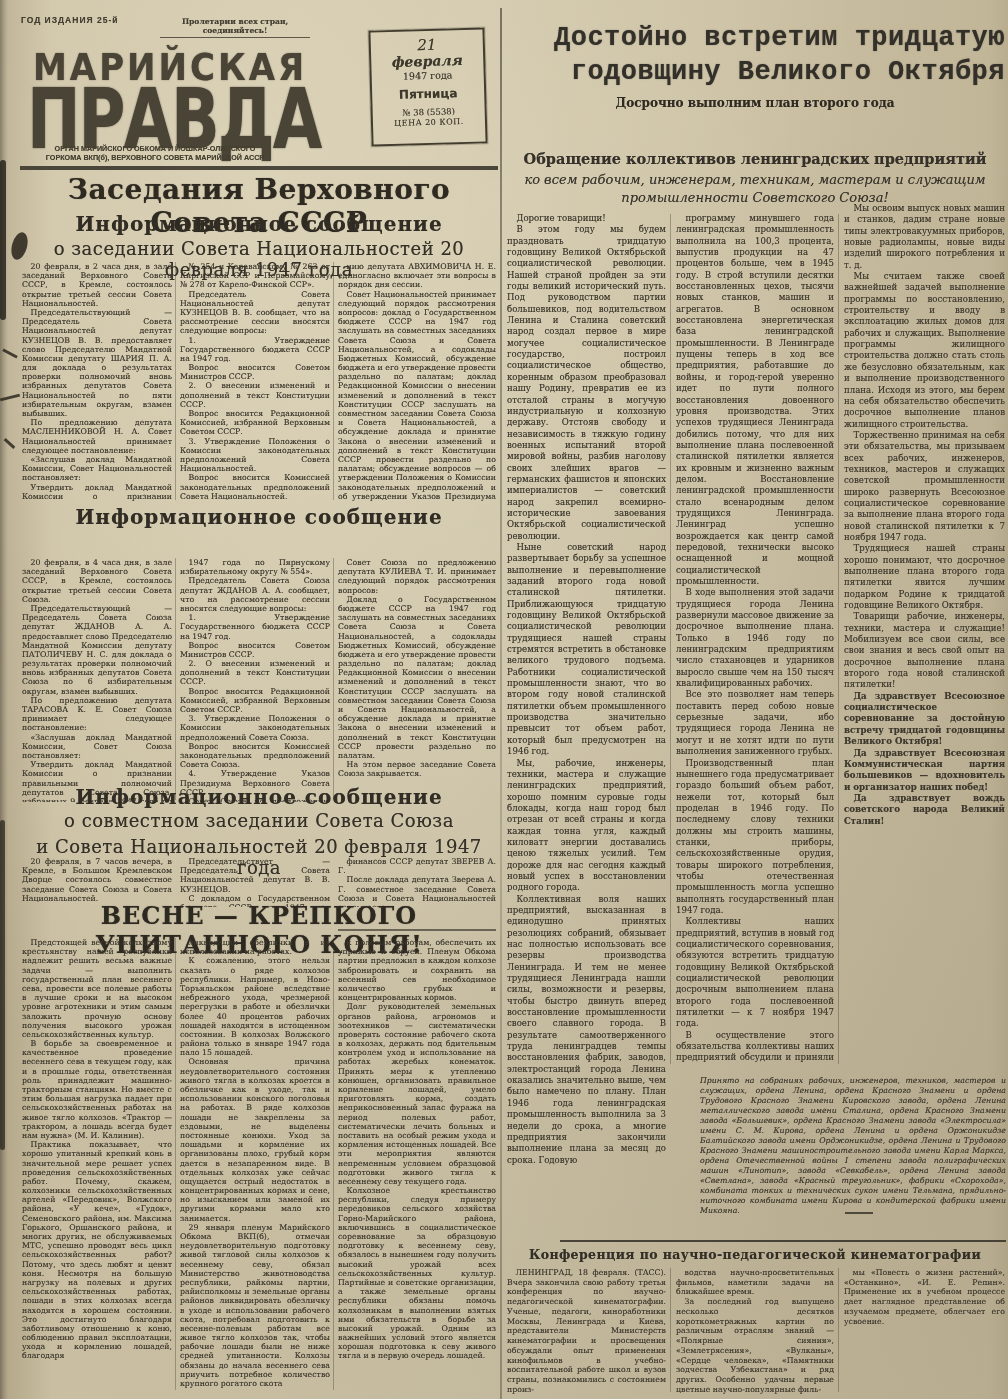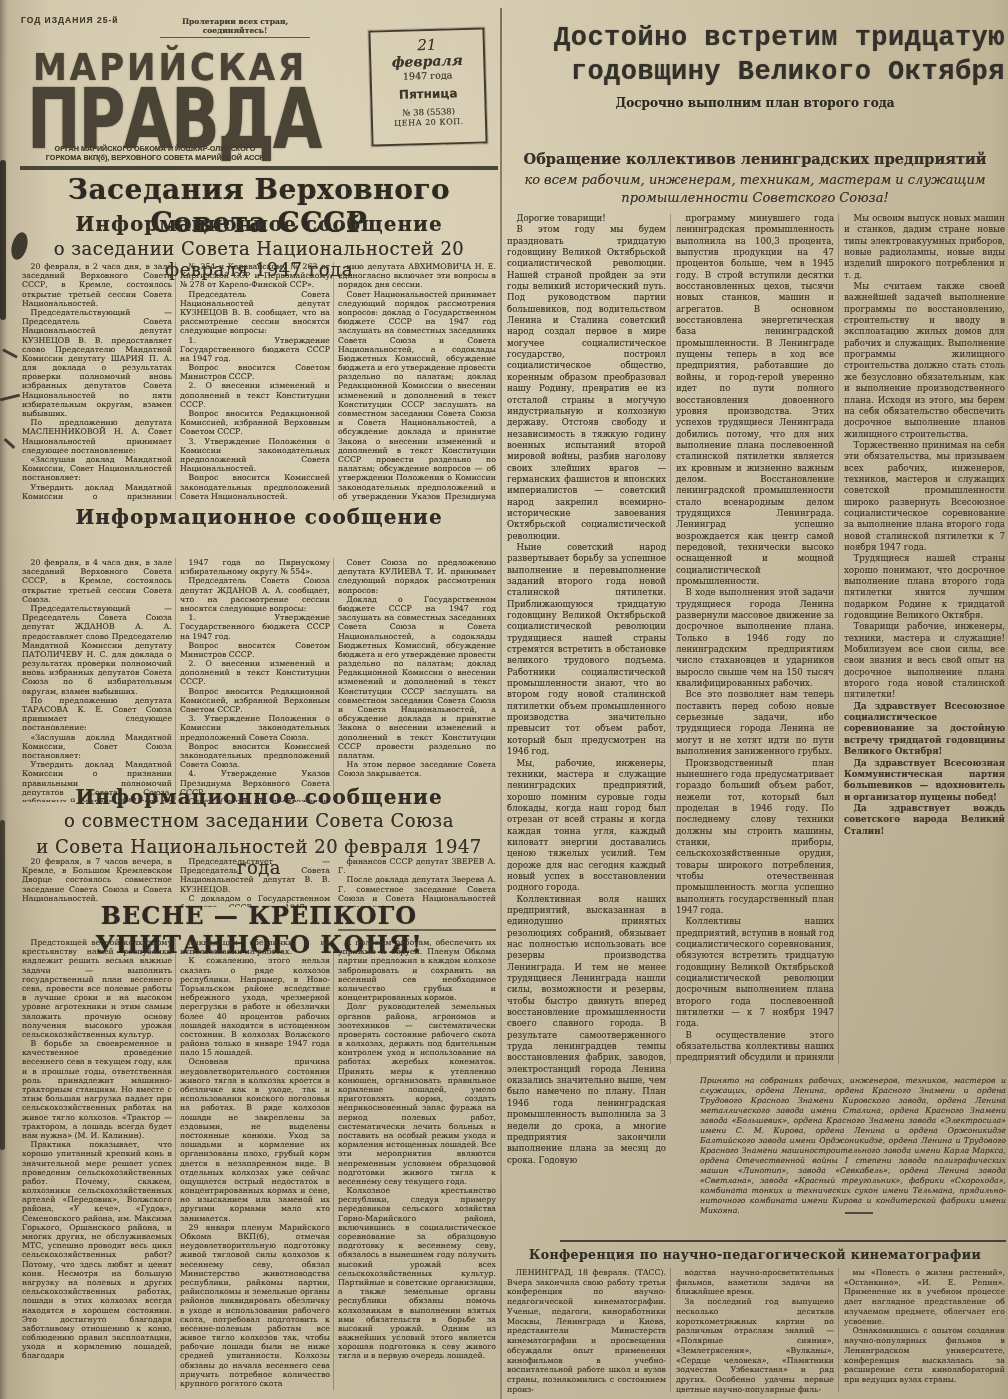--- a/index.html
+++ b/index.html
@@ -57,21 +57,21 @@
   .springhead{left:20px;top:901px;width:478px;text-align:center;font-weight:bold;font-size:24px;letter-spacing:1px;color:#2d2921;text-shadow:0 0 1px rgba(45,41,33,.65);}
   
   .col{position:absolute;text-align:justify;overflow:hidden;color:#3e392e;}
   .lcol{font-size:7.8px;line-height:1.18;}
   .c1{left:22px;width:150px;} .c2{left:180px;width:150px;} .c3{left:338px;width:158px;}
   .s1c{top:262px;height:240px;} .s2c{top:558px;height:244px;} .s3c{top:857px;height:50px;}
   .spc{top:938px;height:456px;}
   .rcol{font-size:8.6px;line-height:1.32;}
   .rc1{left:507px;width:159px;top:213px;height:1018px;}
   .rc2{left:676px;width:158px;top:213px;height:852px;}
-  .rc3{left:844px;width:161px;top:213px;height:856px;}
+  .rc3{left:844px;width:161px;top:203px;height:856px;}
   .para{margin:0;text-indent:1.1em;}
   .slogans .para{font-weight:bold;}
   
   .rhead{left:505px;width:500px;text-align:right;font-family:Liberation Mono, monospace;font-weight:bold;font-size:27px;color:#33302a;letter-spacing:.5px;text-shadow:0 0 1.2px rgba(51,48,42,.6);}
   .rh1{top:23px;} .rh2{top:57px;}
   .rsub{left:505px;width:500px;text-align:center;font-weight:bold;font-size:12px;color:#2f2b23;}
   .rs1{top:96px;} .rs2{top:120px;}
   .appeal{left:505px;top:150px;width:500px;text-align:center;font-weight:bold;font-size:14.5px;color:#35312a;}
   .appeal-it{left:505px;width:500px;text-align:center;font-style:italic;font-size:13px;color:#38342c;}
   .ai1{top:172px;} .ai2{top:190px;}
@@ -230,39 +230,38 @@
   <div class="col rcol rc3">
     <div>
         <p class="para">Мы освоим выпуск новых машин и станков, дадим стране новые типы электровакуумных приборов, новые радиолампы, новые виды изделий широкого потребления и т. д.</p>
         <p class="para">Мы считаем также своей важнейшей задачей выполнение программы по восстановлению, строительству и вводу в эксплоатацию жилых домов для рабочих и служащих. Выполнение программы жилищного строительства должно стать столь же безусловно обязательным, как и выполнение производственного плана. Исходя из этого, мы берем на себя обязательство обеспечить досрочное выполнение планов жилищного строительства.</p>
         <p class="para">Торжественно принимая на себя эти обязательства, мы призываем всех рабочих, инженеров, техников, мастеров и служащих советской промышленности широко развернуть Всесоюзное социалистическое соревнование за выполнение плана второго года новой сталинской пятилетки к 7 ноября 1947 года.</p>
         <p class="para">Трудящиеся нашей страны хорошо понимают, что досрочное выполнение плана второго года пятилетки явится лучшим подарком Родине к тридцатой годовщине Великого Октября.</p>
         <p class="para">Товарищи рабочие, инженеры, техники, мастера и служащие! Мобилизуем все свои силы, все свои знания и весь свой опыт на досрочное выполнение плана второго года новой сталинской пятилетки!</p>
       </div>
     <div class="slogans">
         <p class="para">Да здравствует Всесоюзное социалистическое соревнование за достойную встречу тридцатой годовщины Великого Октября!</p>
-        <p class="para">Да здравствует Всесоюзная Коммунистическая партия большевиков — вдохновитель и организатор пущены побед!</p>
+        <p class="para">Да здравствует Всесоюзная Коммунистическая партия большевиков — вдохновитель и организатор наших побед!</p>
         <p class="para">Да здравствует вождь советского народа Великий Сталин!</p>
       </div>
   </div>
   <div class="abs vr ra rr"></div>
   <div class="abs vr rb rr"></div>
 
   <div class="abs signature">Принято на собраниях рабочих, инженеров, техников, мастеров и служащих, ордена Ленина, ордена Красного Знамени и ордена Трудового Красного Знамени Кировского завода, ордена Ленина металлического завода имени Сталина, ордена Красного Знамени завода «Большевик», ордена Красного Знамени завода «Электросила» имени С. М. Кирова, ордена Ленина и ордена Оржоникидзе Балтийского завода имени Орджоникидзе, ордена Ленина и Трудового Красного Знамени машиностроительного завода имени Карла Маркса, ордена Отечественной войны I степени завода полиграфических машин «Линотип», завода «Севкабель», ордена Ленина завода «Светлана», завода «Красный треугольник», фабрики «Скорохода», комбината тонких и технических сукон имени Тельмана, прядильно-ниточного комбината имени Кирова и кондитерской фабрики имени Микояна.</div>
   <div class="abs sigdash"></div>
 
   <div class="abs confrule"></div>
   <div class="abs conftitle">Конференция по научно-педагогической кинематографии</div>
   <div class="col ccol cc1">
       <p class="para">ЛЕНИНГРАД, 18 февраля. (ТАСС). Вчера закончила свою работу третья конференция по научно-педагогической кинематографии. Ученые, педагоги, киноработники Москвы, Ленинграда и Киева, представители Министерств кинематографии и просвещения обсуждали опыт применения кинофильмов в учебно-воспитательной работе школ и вузов страны, познакомились с состоянием произ-</p>
     </div>
   <div class="col ccol cc2">
       <p class="para">водства научно-просветительных фильмов, наметили задачи на ближайшее время.</p>
       <p class="para">За последний год выпущено несколько десятков короткометражных картин по различным отраслям знаний — «Полярные сияния», «Землетрясения», «Вулканы», «Сердце человека», «Памятники зодчества Узбекистана» и ряд других. Особенно удачны первые цветные научно-популярные филь-</p>
     </div>
   <div class="col ccol cc3">
       <p class="para">мы «Повесть о жизни растений», «Останкино», «И. Е. Репин». Применение их в учебном процессе дает наглядное представление об изучаемом предмете, облегчает его усвоение.</p>
-      <p class="para">Ознакомившись с опытом создания научно-популярных фильмов в Ленинградском университете, конференция высказалась за расширение сети кинолабораторий при ведущих вузах страны.</p>
     </div>
   <div class="abs vr ca"></div>
   <div class="abs vr cb"></div>
 
 </div>
 
 </body></html>

